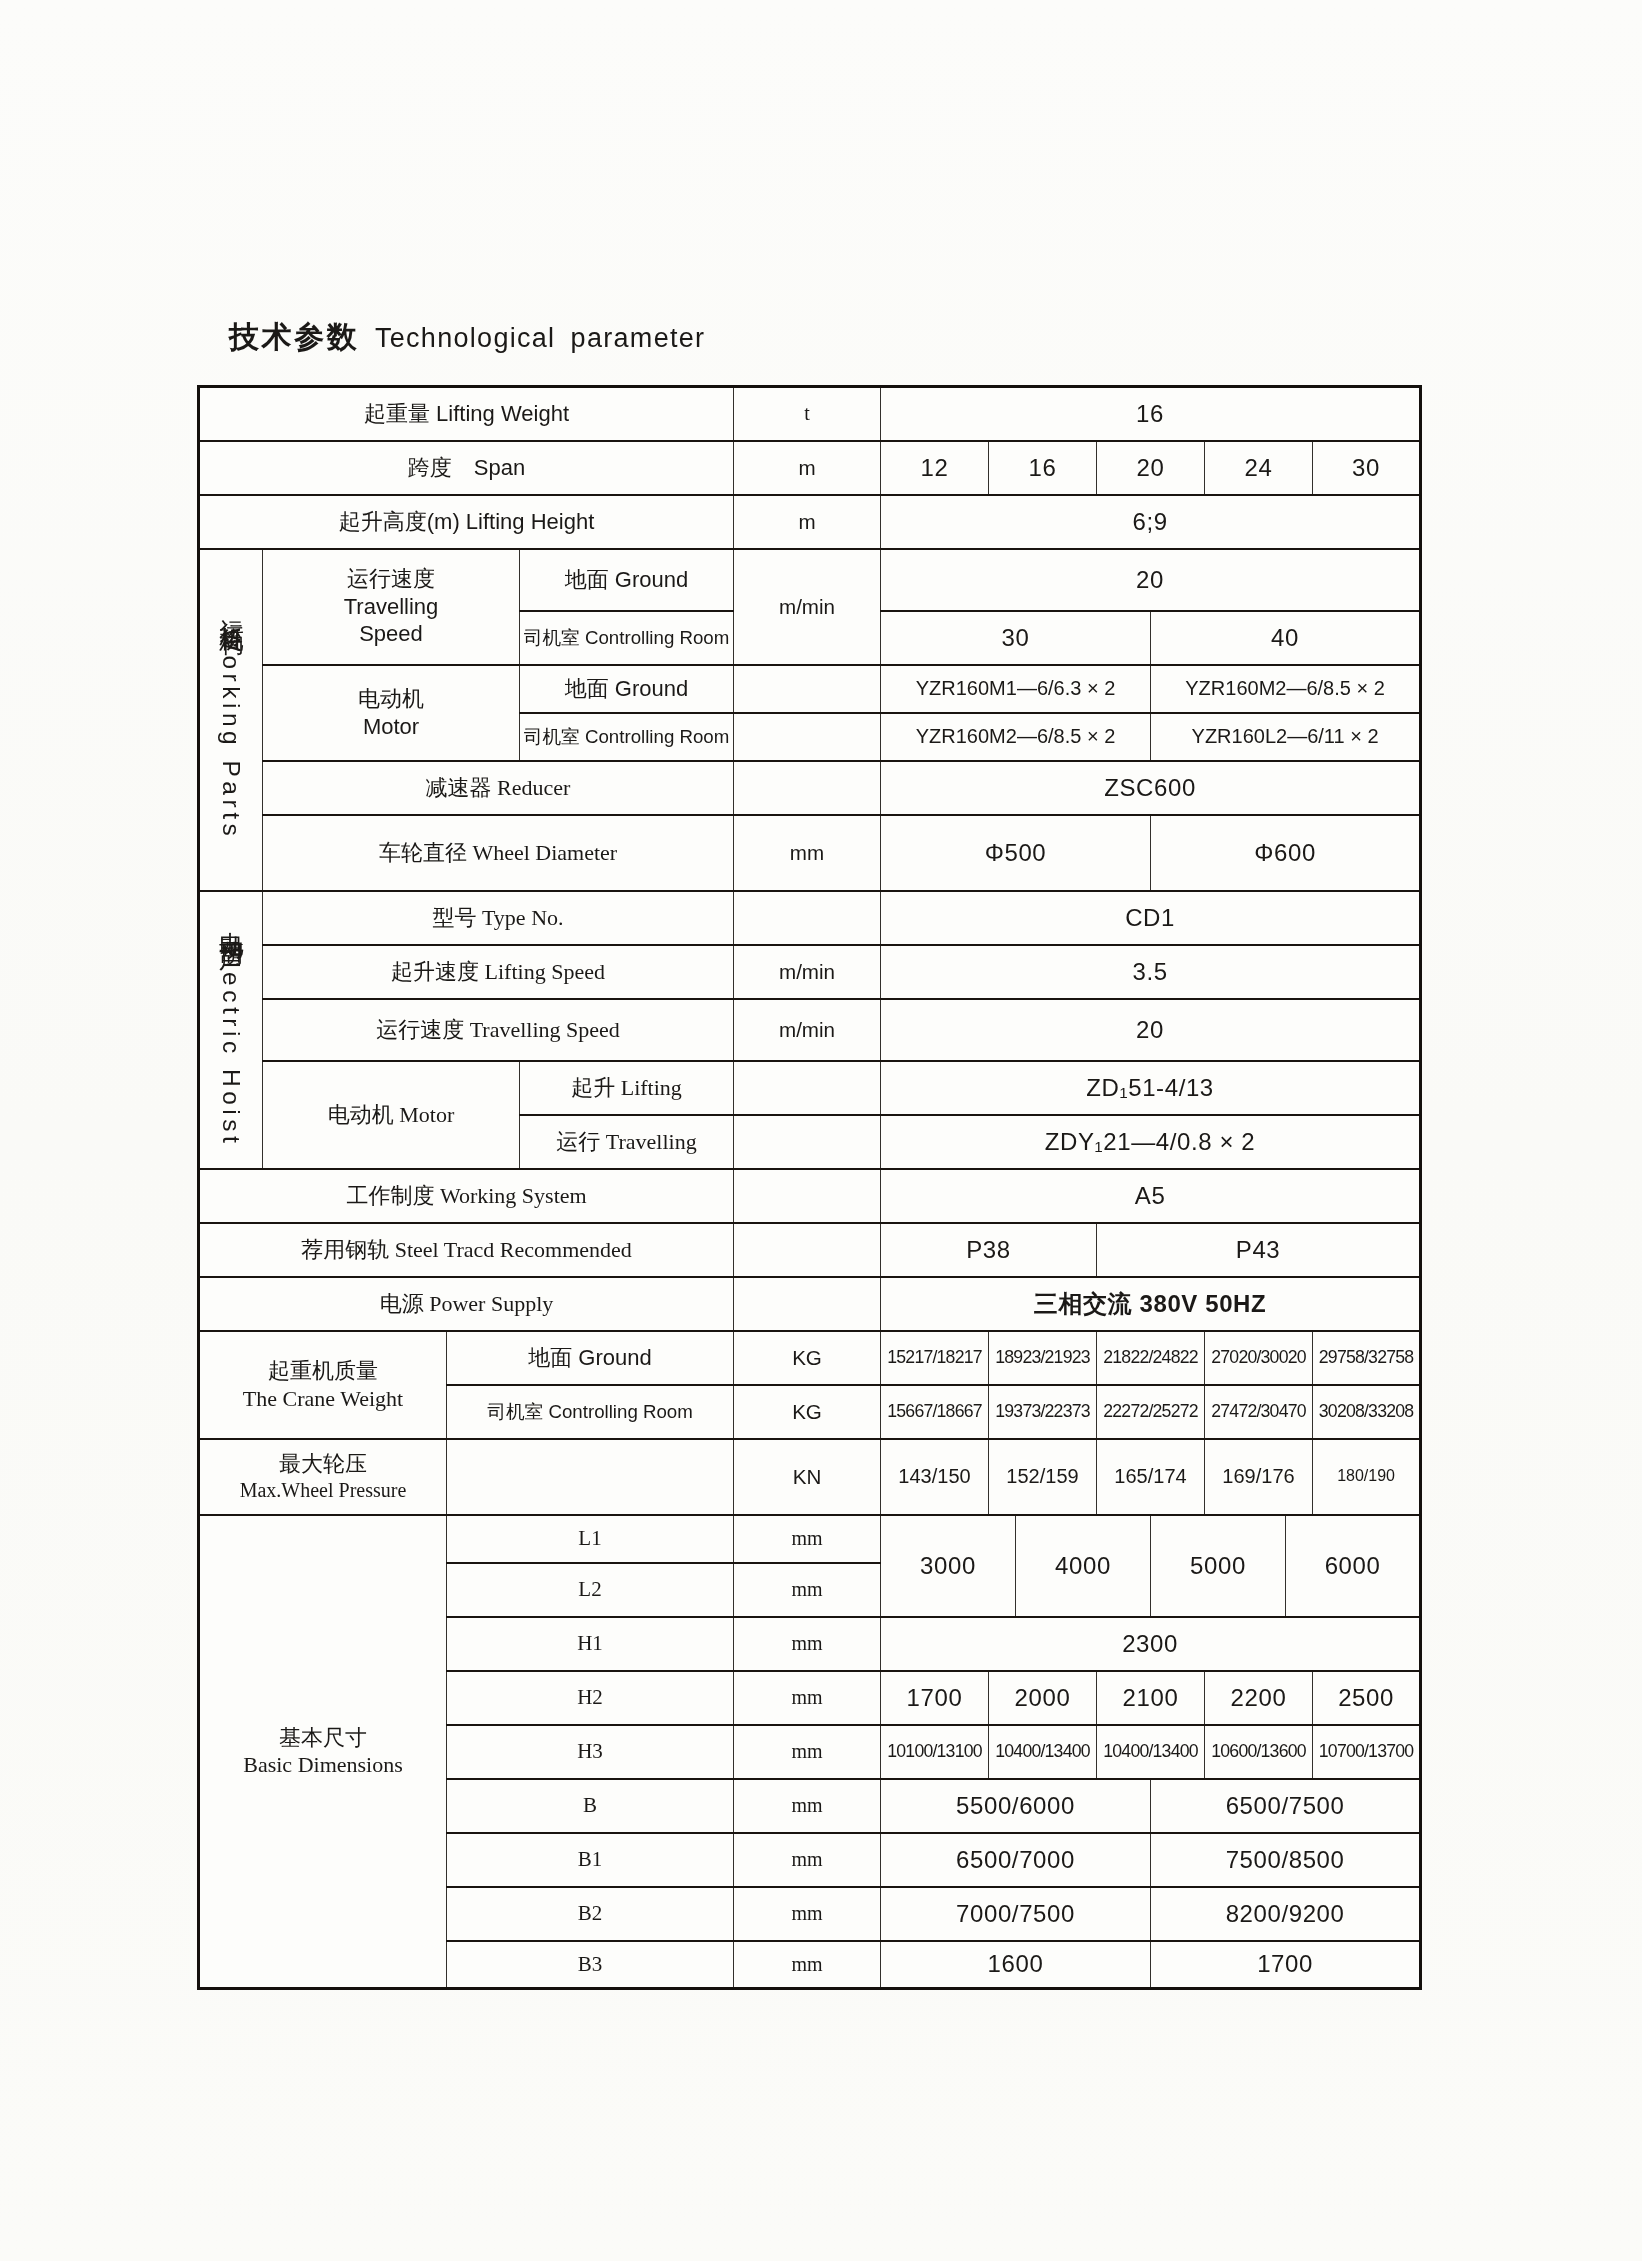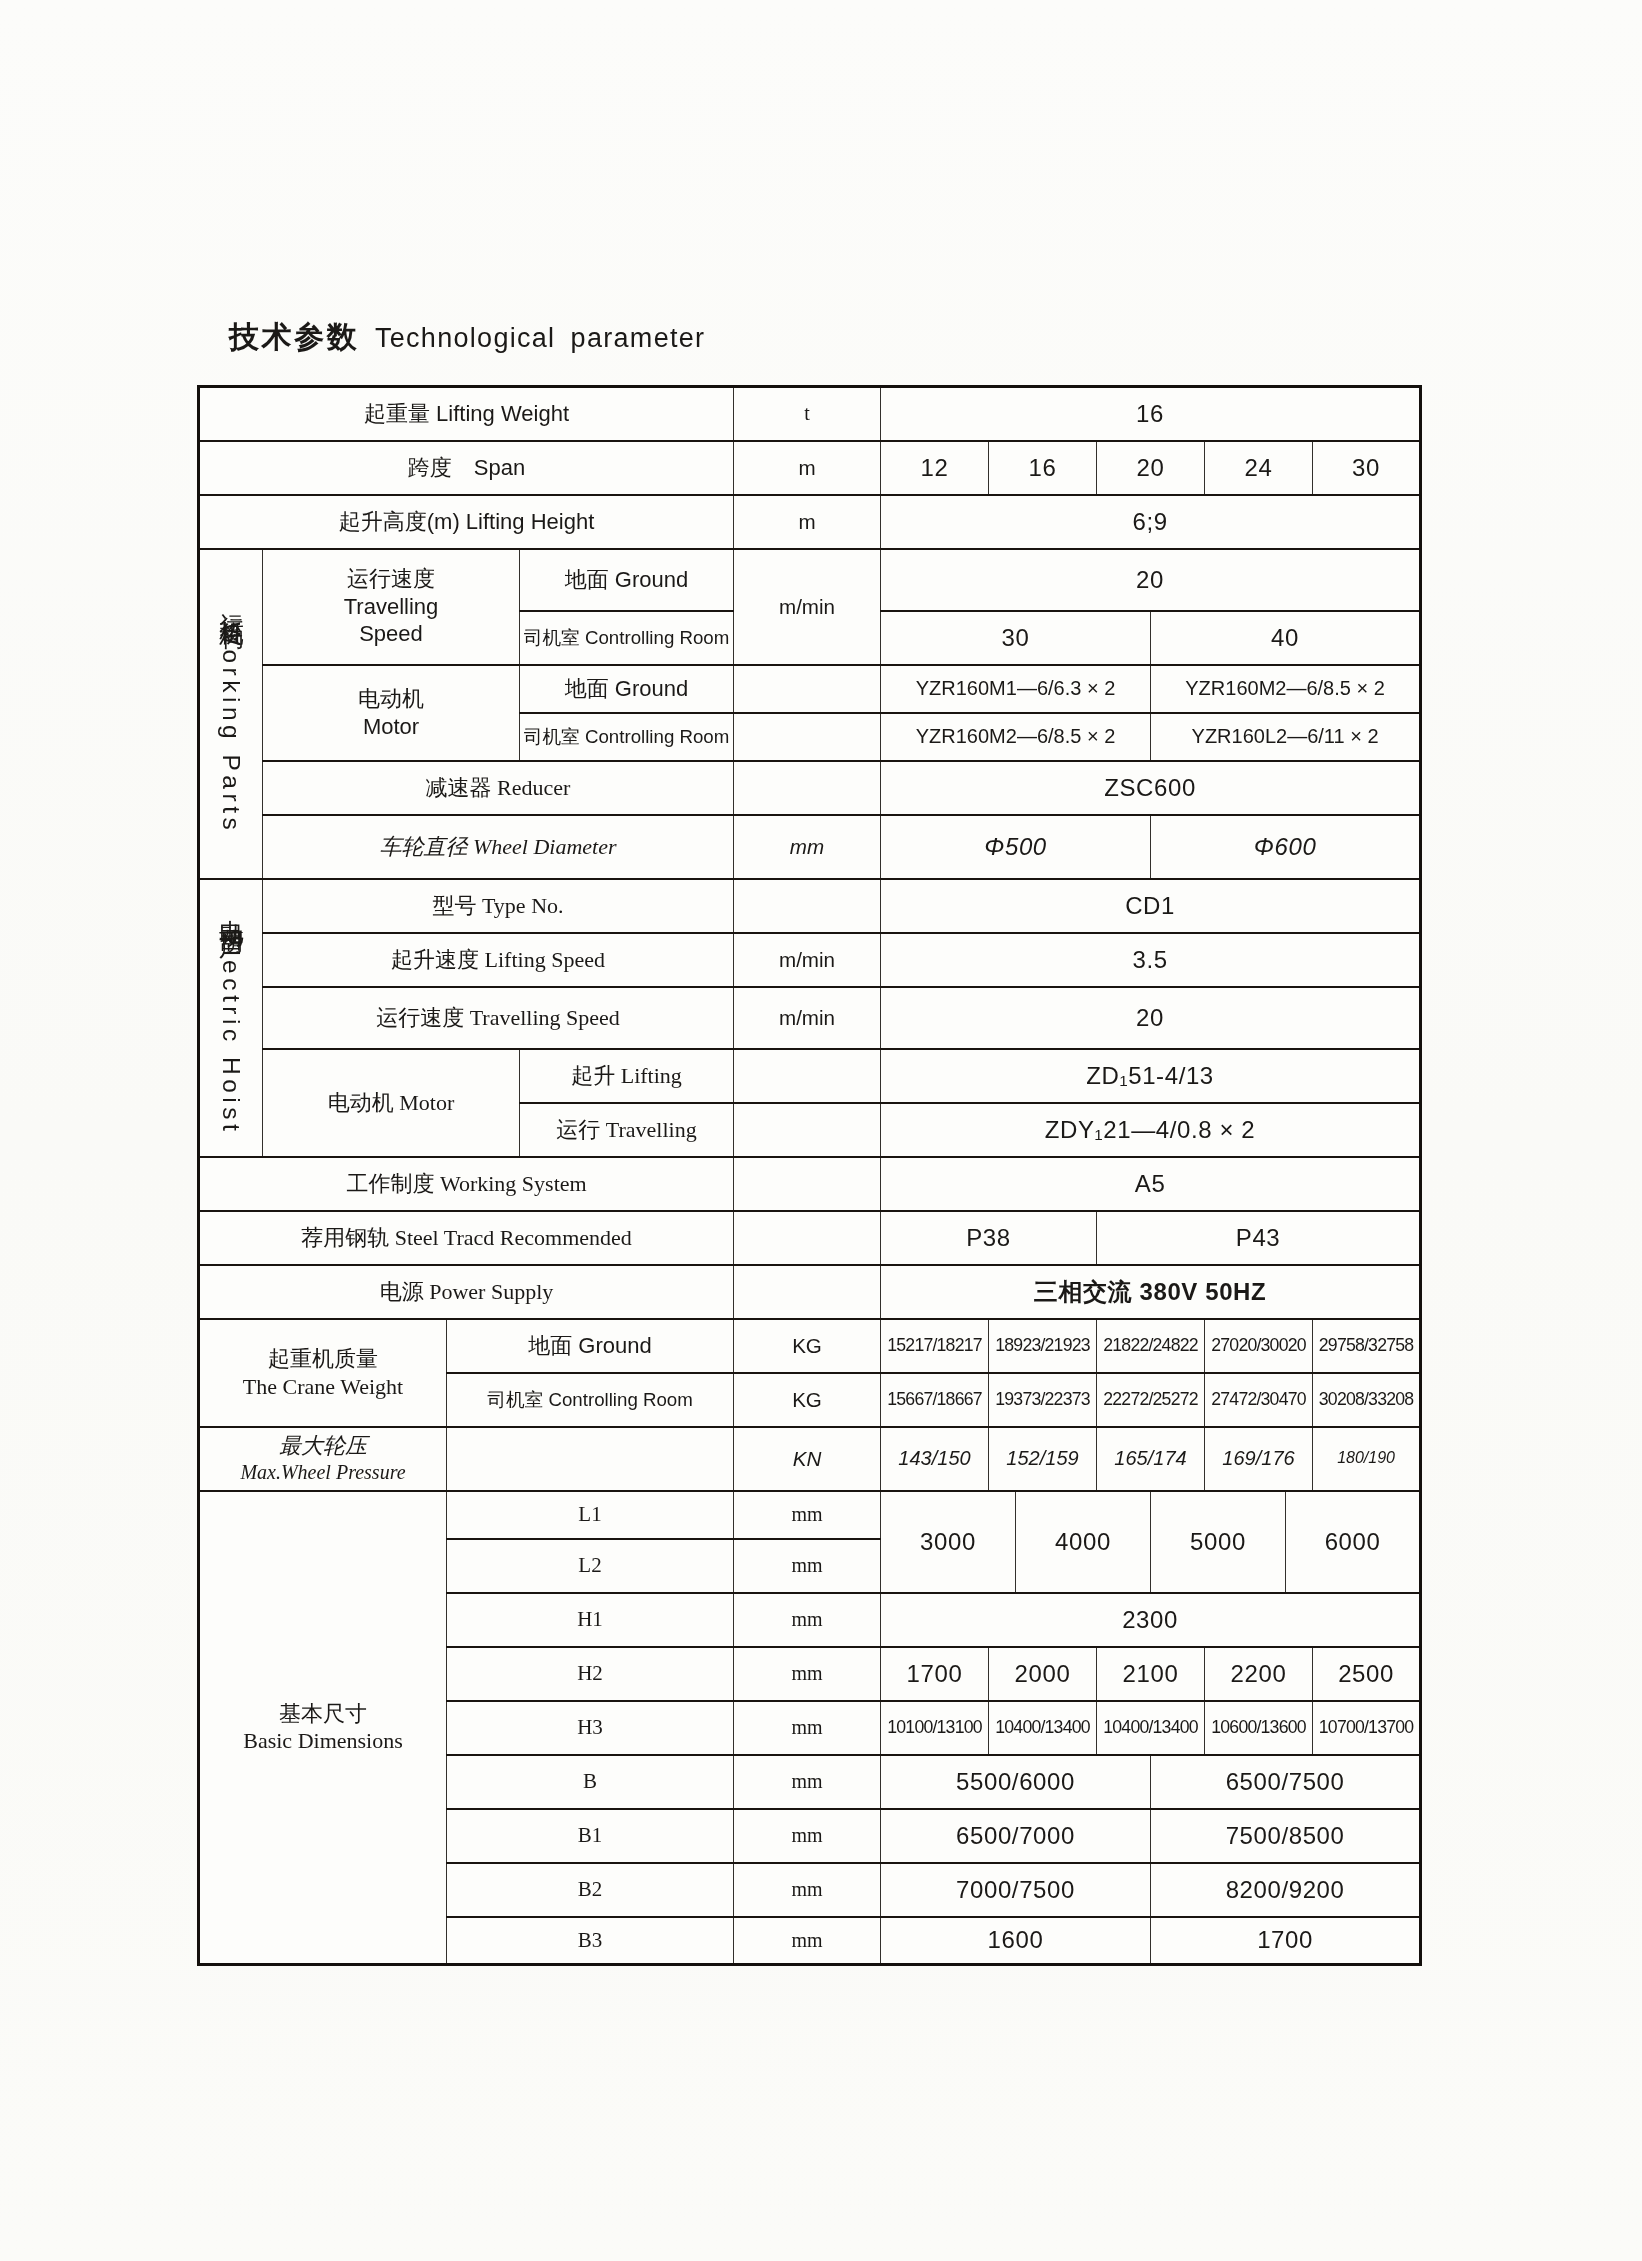--- a/index.html
+++ b/index.html
@@ -27,21 +27,21 @@
     border-collapse:collapse;
     table-layout:fixed;
     border:3.2px solid #14100d;
     background:#fdfdfb;
   }
   col.c0{width:64px;} col.c1a{width:184px;} col.c1b{width:73px;}
   col.c2{width:214px;} col.c3{width:147px;} col.vc{width:27px;}
 
   tr{height:54px;}
   tr.tall{height:62px;}
-  tr.xtall{height:64px;font-style:italic;}
+  tr.xtall{height:76px;}
   tr.short{height:48px;}
 
   td{
     border-left:1.3px solid #33302c;
     border-right:1.3px solid #33302c;
     border-top:2.6px solid #191410;
     border-bottom:2.6px solid #191410;
     text-align:center;vertical-align:middle;
     font-size:22px;padding:0 2.6px;overflow:hidden;
     line-height:1.15;

